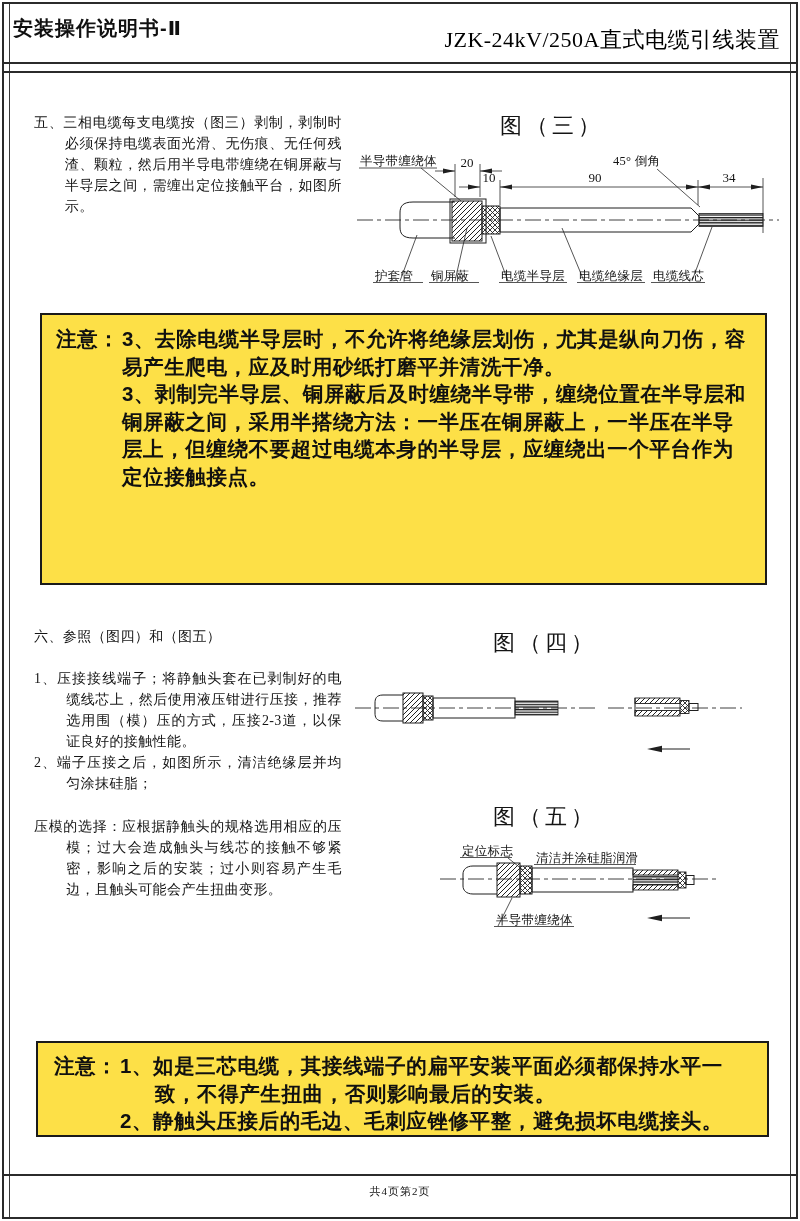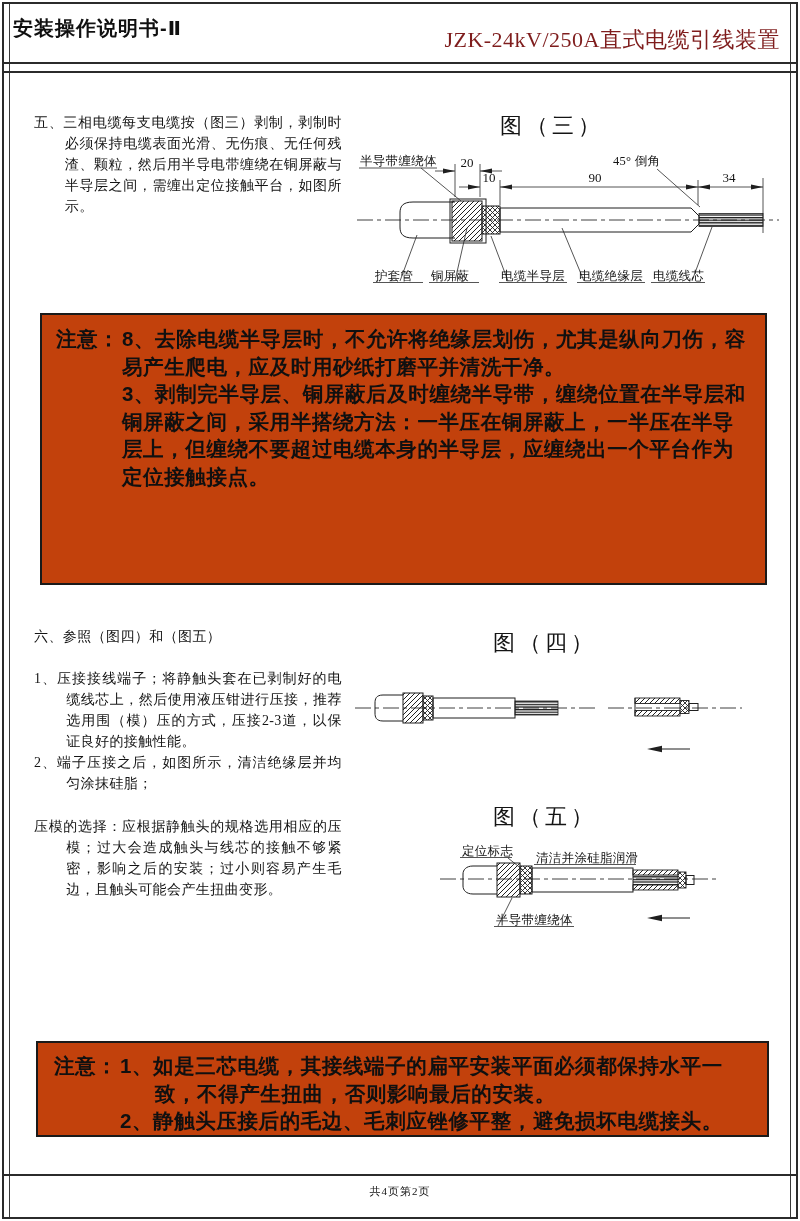--- a/index.html
+++ b/index.html
@@ -17,35 +17,35 @@
   .sep-footer{top:1174px;}
 
   
   .title-left{
     position:absolute;left:13px;top:15px;
     font-family:"Liberation Sans","DejaVu Sans",sans-serif;font-weight:bold;
     font-size:20px;letter-spacing:1px;color:#101010;white-space:nowrap;
   }
   .title-right{
     position:absolute;right:20px;top:25px;font-size:22px;letter-spacing:0.5px;
-    color:#7f1d1d;white-space:nowrap;
+    color:#000000;white-space:nowrap;
   }
 
   
   .lcol{position:absolute;left:34px;width:308px;font-size:14px;line-height:21px;letter-spacing:0.4px;text-align:justify;}
   .sec5{top:112px;}
   .sec6{top:626px;}
   .hang22{padding-left:2.2em;text-indent:-2.2em;margin:0;}
   .hang23{padding-left:2.3em;text-indent:-2.3em;margin:0;}
   .sec6-heading{margin:0 0 21px 0;}
   .mold-para{margin-top:22px;}
 
   
   .notice{
-    position:absolute;background:#c2410c;border:2px solid #1a1a1a;box-sizing:border-box;
+    position:absolute;background:#fde047;border:2px solid #1a1a1a;box-sizing:border-box;
     font-family:"Liberation Sans","DejaVu Sans",sans-serif;font-weight:bold;
     font-size:20.5px;line-height:27.5px;letter-spacing:0.6px;color:#101010;
   }
   .notice-flex{display:flex;align-items:flex-start;}
   .notice-label{flex:0 0 66px;}
   .notice-items{flex:1;}
   .notice-items p{margin:0;}
   .notice1{left:40px;top:313px;width:727px;height:272px;padding:10px 12px 10px 14px;}
   .notice2{left:36px;top:1041px;width:733px;height:96px;padding:9px 12px 9px 16px;}
   .hang17{padding-left:1.7em;text-indent:-1.7em;}
@@ -161,21 +161,21 @@
   <text class="lbl" x="76" y="180">铜屏蔽</text>
   <text class="lbl" x="146" y="180">电缆半导层</text>
   <text class="lbl" x="224" y="180">电缆绝缘层</text>
   <text class="lbl" x="298" y="180">电缆线芯</text>
 </svg>
 
 <div class="notice notice1">
   <div class="notice-flex">
     <div class="notice-label">注意：</div>
     <div class="notice-items">
-      <p>8、去除电缆半导层时，不允许将绝缘层划伤，尤其是纵向刀伤，容易产生爬电，应及时用砂纸打磨平并清洗干净。</p>
+      <p>3、去除电缆半导层时，不允许将绝缘层划伤，尤其是纵向刀伤，容易产生爬电，应及时用砂纸打磨平并清洗干净。</p>
       <p>3、剥制完半导层、铜屏蔽后及时缠绕半导带，缠绕位置在半导层和铜屏蔽之间，采用半搭绕方法：一半压在铜屏蔽上，一半压在半导层上，但缠绕不要超过电缆本身的半导层，应缠绕出一个平台作为定位接触接点。</p>
     </div>
   </div>
 </div>
 
 <div class="lcol sec6">
   <p class="sec6-heading">六、参照（图四）和（图五）</p>
   <p class="hang23">1、压接接线端子；将静触头套在已剥制好的电缆线芯上，然后使用液压钳进行压接，推荐选用围（模）压的方式，压接2-3道，以保证良好的接触性能。</p>
   <p class="hang23">2、端子压接之后，如图所示，清洁绝缘层并均匀涂抹硅脂；</p>
   <p class="hang23 mold-para">压模的选择：应根据静触头的规格选用相应的压模；过大会造成触头与线芯的接触不够紧密，影响之后的安装；过小则容易产生毛边，且触头可能会产生扭曲变形。</p>

